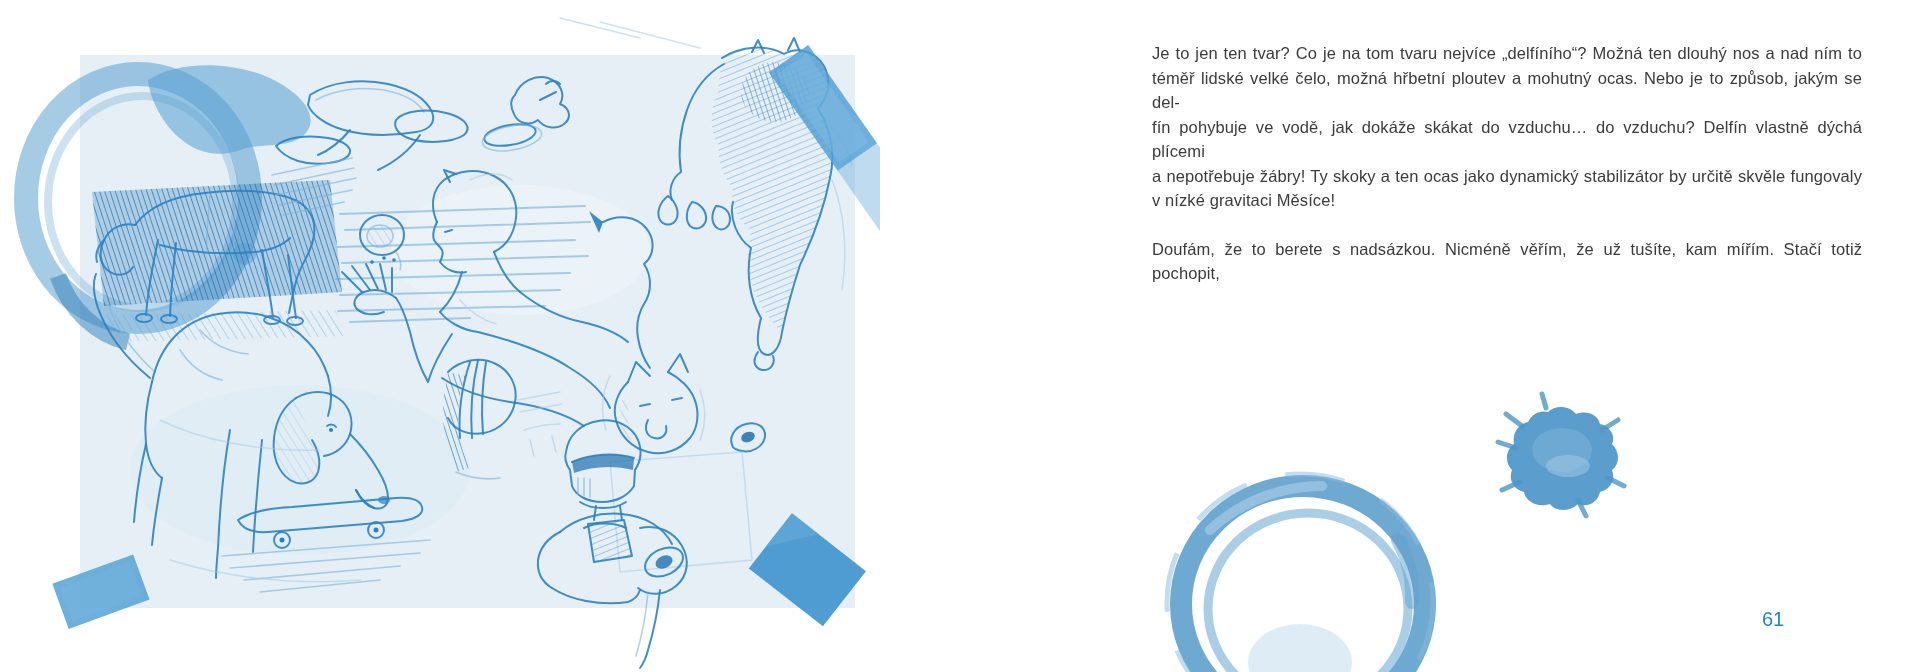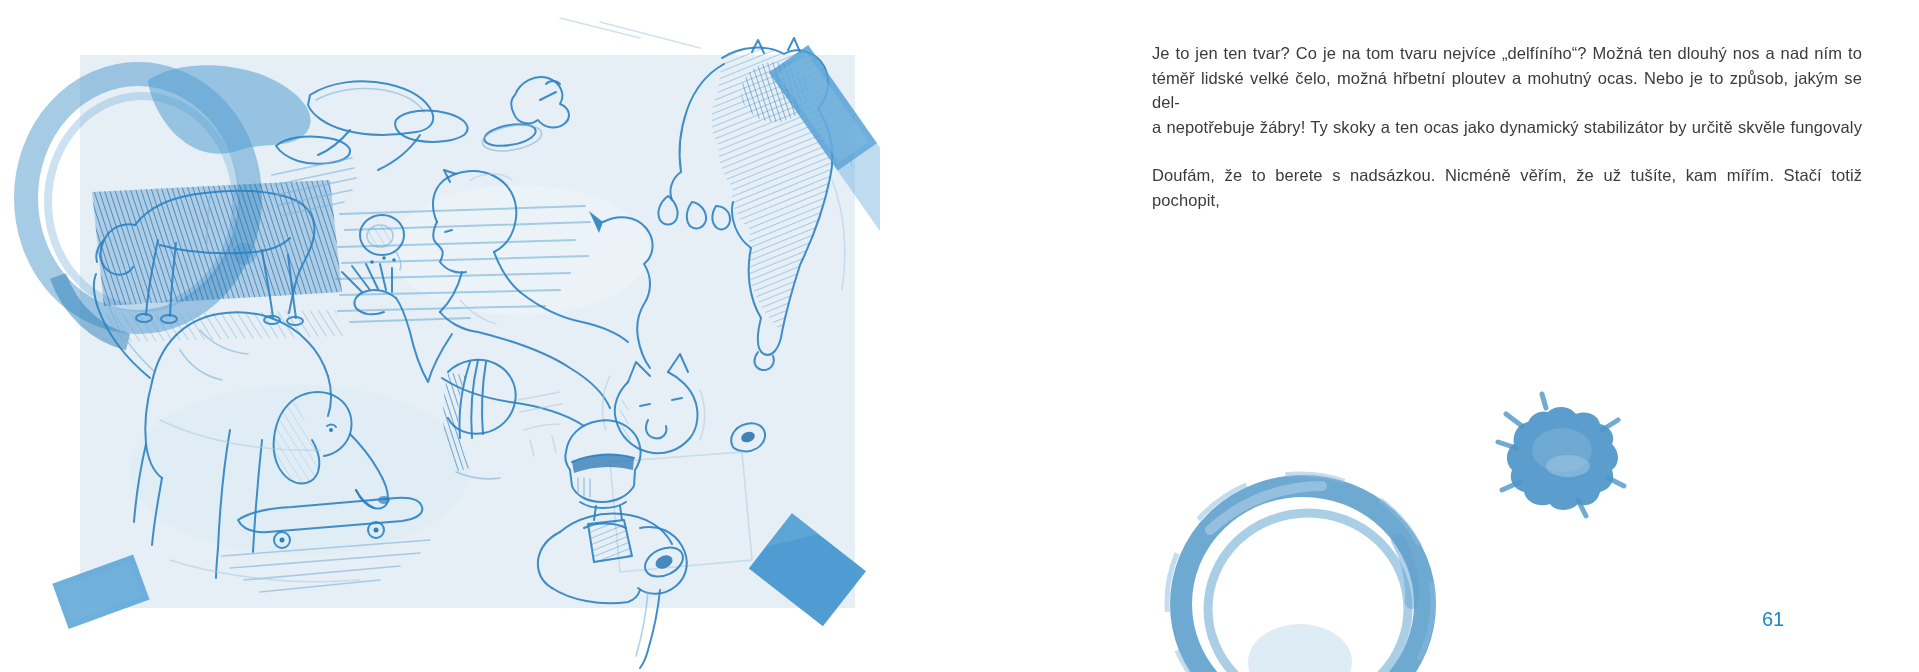--- a/index.html
+++ b/index.html
@@ -240,21 +240,23 @@
     <g transform="rotate(38 806 570)">
       <rect x="760" y="534" width="94" height="70" fill="#3d92cd" opacity="0.9"></rect>
       <path d="M760,534 L794,534 L760,576 Z" fill="#68abd9" opacity="0.6"></path>
     </g>
   </svg>
 
   <div id="text-block">
     <div class="para">
       <div class="line">Je to jen ten tvar? Co je na tom tvaru nejvíce „delfíního“? Možná ten dlouhý nos a nad ním to</div>
       <div class="line">téměř lidské velké čelo, možná hřbetní ploutev a mohutný ocas. Nebo je to způsob, jakým se del-</div>
+      <div class="line">fín pohybuje ve vodě, jak dokáže skákat do vzduchu… do vzduchu? Delfín vlastně dýchá plícemi</div>
       <div class="line">a nepotřebuje žábry! Ty skoky a ten ocas jako dynamický stabilizátor by určitě skvěle fungovaly</div>
+      <div class="line para-last">v nízké gravitaci Měsíce!</div>
     </div>
     <div class="para">
       <div class="line">Doufám, že to berete s nadsázkou. Nicméně věřím, že už tušíte, kam mířím. Stačí totiž pochopit,</div>
     </div>
   </div>
 
   <svg class="abs" style="left:1150px;top:390px;" width="520" height="282" viewBox="0 0 520 282" aria-hidden="true">
     <g>
       <ellipse cx="153" cy="214" rx="122" ry="118" fill="none" stroke="#4a93c6" stroke-width="22" opacity="0.8"></ellipse>
       <ellipse cx="158" cy="219" rx="100" ry="96" fill="none" stroke="#7db3d9" stroke-width="9" opacity="0.65"></ellipse>

